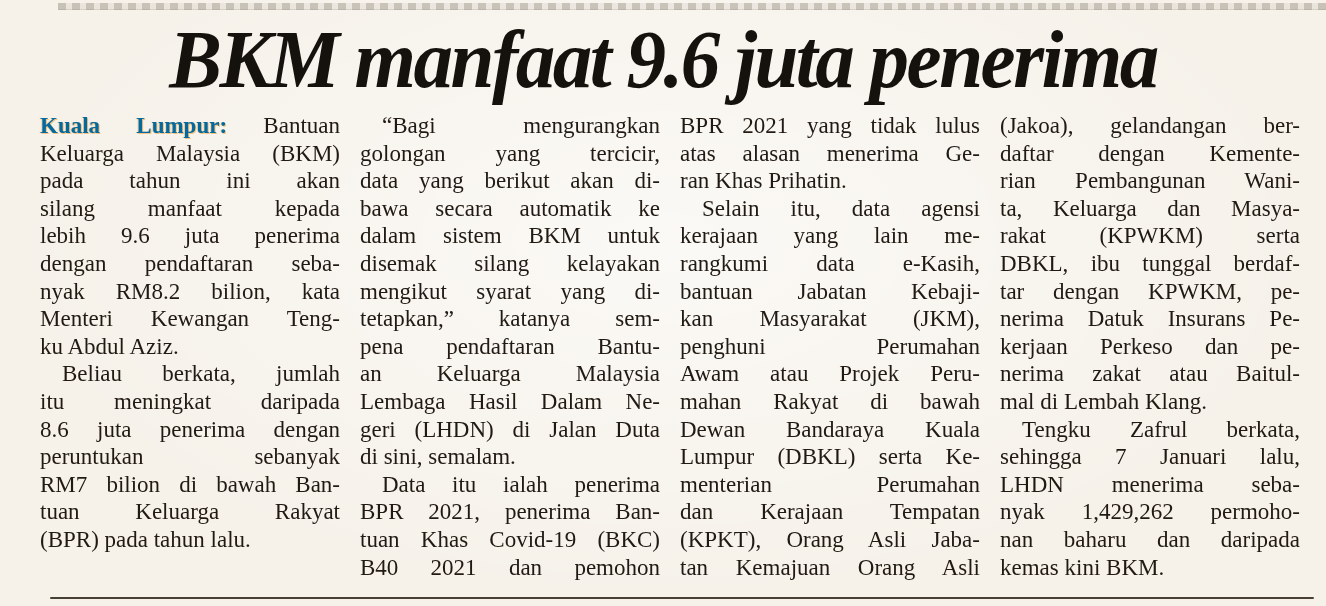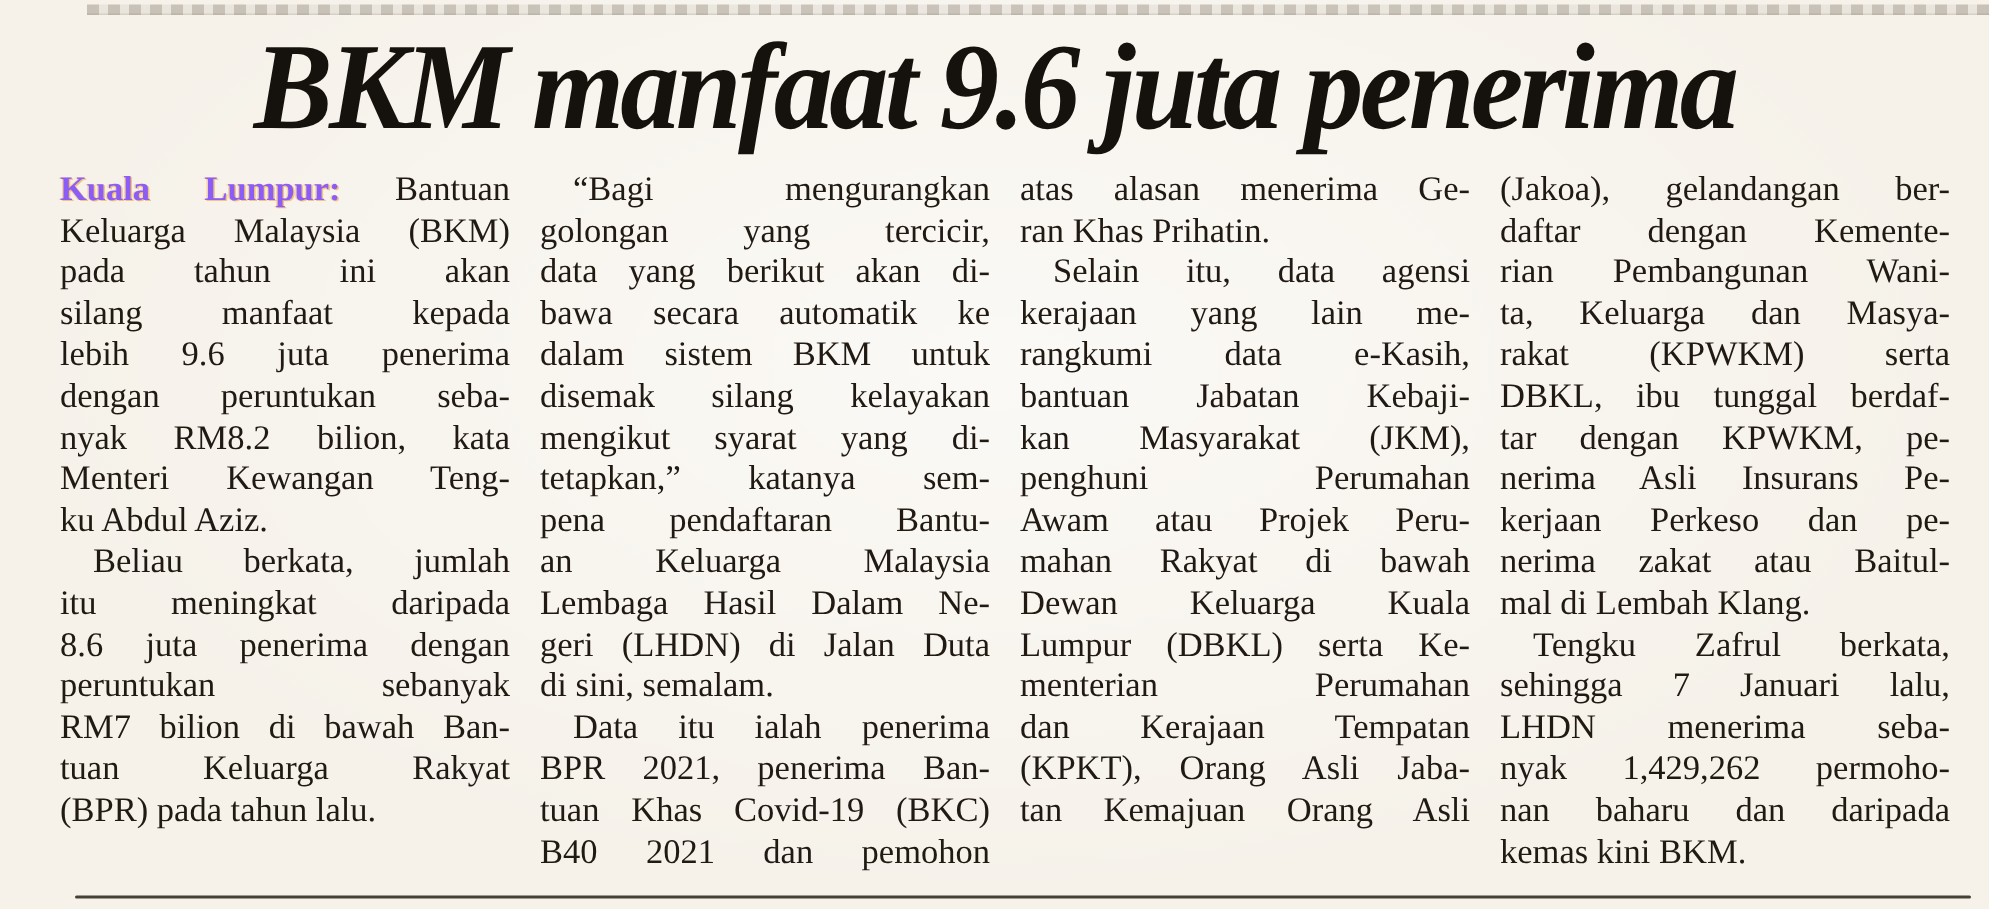--- a/index.html
+++ b/index.html
@@ -93,26 +93,26 @@
   }
 </style>
 </head>
 <body>
 
 <div class="page">
   <div class="scan-strip"></div>
   <h1 class="headline">BKM manfaat 9.6 juta penerima</h1>
   <div class="columns">
       <div class="col">
-        <div class="line"><span class="dateline" style="color: #8b5cf6;">Kuala Lumpur:</span> Bantuan</div>
+        <div class="line"><span class="dateline" style="color: #0369a1;">Kuala Lumpur:</span> Bantuan</div>
         <div class="line">Keluarga Malaysia (BKM)</div>
         <div class="line">pada tahun ini akan</div>
         <div class="line">silang manfaat kepada</div>
         <div class="line">lebih 9.6 juta penerima</div>
-        <div class="line">dengan peruntukan seba-</div>
+        <div class="line">dengan pendaftaran seba-</div>
         <div class="line">nyak RM8.2 bilion, kata</div>
         <div class="line">Menteri Kewangan Teng-</div>
         <div class="line para-end">ku Abdul Aziz.</div>
         <div class="line indent">Beliau berkata, jumlah</div>
         <div class="line">itu meningkat daripada</div>
         <div class="line">8.6 juta penerima dengan</div>
         <div class="line">peruntukan sebanyak</div>
         <div class="line">RM7 bilion di bawah Ban-</div>
         <div class="line">tuan Keluarga Rakyat</div>
         <div class="line para-end">(BPR) pada tahun lalu.</div>
@@ -130,46 +130,47 @@
         <div class="line">an Keluarga Malaysia</div>
         <div class="line">Lembaga Hasil Dalam Ne-</div>
         <div class="line">geri (LHDN) di Jalan Duta</div>
         <div class="line para-end">di sini, semalam.</div>
         <div class="line indent">Data itu ialah penerima</div>
         <div class="line">BPR 2021, penerima Ban-</div>
         <div class="line">tuan Khas Covid-19 (BKC)</div>
         <div class="line">B40 2021 dan pemohon</div>
       </div>
       <div class="col">
+        <div class="line">BPR 2021 yang tidak lulus</div>
         <div class="line">atas alasan menerima Ge-</div>
         <div class="line para-end">ran Khas Prihatin.</div>
         <div class="line indent">Selain itu, data agensi</div>
         <div class="line">kerajaan yang lain me-</div>
         <div class="line">rangkumi data e-Kasih,</div>
         <div class="line">bantuan Jabatan Kebaji-</div>
         <div class="line">kan Masyarakat (JKM),</div>
         <div class="line">penghuni Perumahan</div>
         <div class="line">Awam atau Projek Peru-</div>
         <div class="line">mahan Rakyat di bawah</div>
-        <div class="line">Dewan Keluarga Kuala</div>
+        <div class="line">Dewan Bandaraya Kuala</div>
         <div class="line">Lumpur (DBKL) serta Ke-</div>
         <div class="line">menterian Perumahan</div>
         <div class="line">dan Kerajaan Tempatan</div>
         <div class="line">(KPKT), Orang Asli Jaba-</div>
         <div class="line">tan Kemajuan Orang Asli</div>
       </div>
       <div class="col">
         <div class="line">(Jakoa), gelandangan ber-</div>
         <div class="line">daftar dengan Kemente-</div>
         <div class="line">rian Pembangunan Wani-</div>
         <div class="line">ta, Keluarga dan Masya-</div>
         <div class="line">rakat (KPWKM) serta</div>
         <div class="line">DBKL, ibu tunggal berdaf-</div>
         <div class="line">tar dengan KPWKM, pe-</div>
-        <div class="line">nerima Asli Insurans Pe-</div>
+        <div class="line">nerima Datuk Insurans Pe-</div>
         <div class="line">kerjaan Perkeso dan pe-</div>
         <div class="line">nerima zakat atau Baitul-</div>
         <div class="line para-end">mal di Lembah Klang.</div>
         <div class="line indent">Tengku Zafrul berkata,</div>
         <div class="line">sehingga 7 Januari lalu,</div>
         <div class="line">LHDN menerima seba-</div>
         <div class="line">nyak 1,429,262 permoho-</div>
         <div class="line">nan baharu dan daripada</div>
         <div class="line para-end">kemas kini BKM.</div>
       </div>

